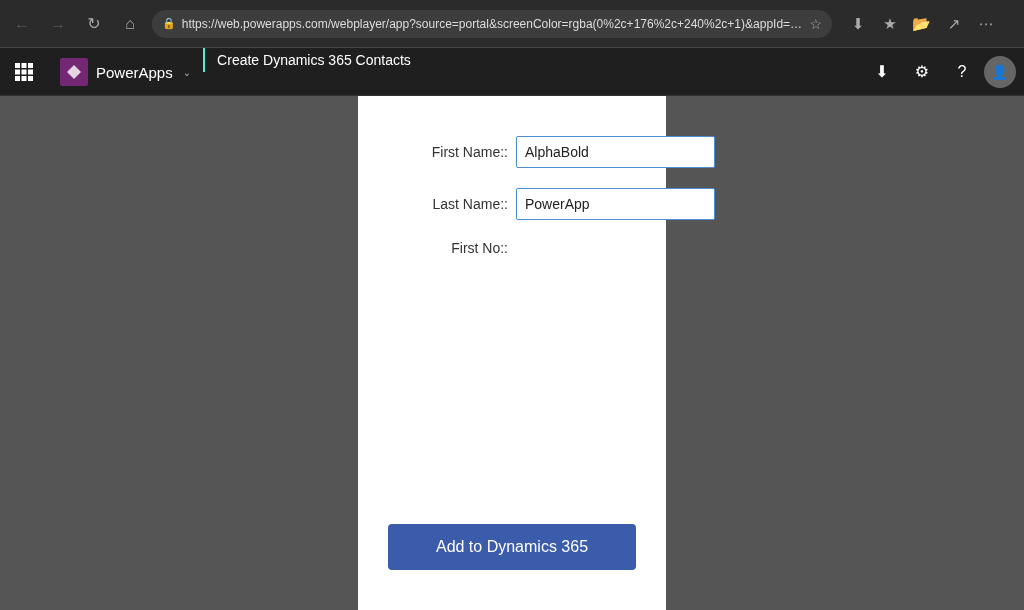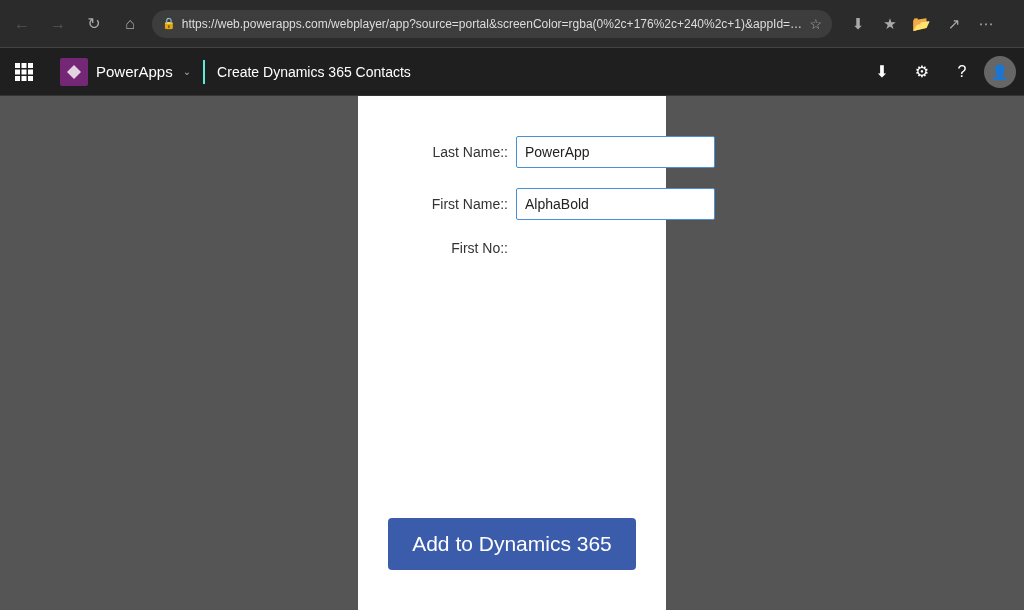--- a/index.html
+++ b/index.html
@@ -68,21 +68,20 @@
       align-items: center;
       justify-content: center;
       border-radius: 4px;
     }
 
     
     .app-header {
       background: #1f1f1f;
       height: 48px;
       display: flex;
-      align-items: center;
       gap: 0;
       border-bottom: 1px solid #333;
     }
     .waffle-btn {
       width: 48px;
       height: 48px;
       display: flex;
       align-items: center;
       justify-content: center;
       cursor: pointer;
@@ -207,21 +206,21 @@
     }
 
     .card-spacer { flex: 1; }
 
     .add-btn {
       background: #3b5bab;
       color: #fff;
       border: none;
       border-radius: 4px;
       padding: 14px 24px;
-      font-size: 21px;
+      font-size: 16px;
       font-weight: 500;
       cursor: pointer;
       width: 100%;
       text-align: center;
     }
   </style>
 </head>
 <body>
 
 <div class="browser-chrome">
@@ -273,30 +272,30 @@
     <button class="header-icon-btn">⚙</button>
     <button class="header-icon-btn">?</button>
     <button class="avatar-btn">👤</button>
   </div>
 </div>
 
 <div class="main-area">
   <div class="app-card">
 
     <div class="form-group">
+      <label class="form-label">First Name::</label>
+      <input class="form-input" type="text" value="AlphaBold" style="">
+    </div>
+
+    <div class="form-group">
       <label class="form-label">Last Name::</label>
       <input class="form-input" type="text" value="PowerApp" style="">
     </div>
 
     <div class="form-group">
-      <label class="form-label">First Name::</label>
-      <input class="form-input" type="text" value="AlphaBold" style="">
-    </div>
-
-    <div class="form-group">
       <label class="form-label">First No::</label>
     </div>
 
     <div class="card-spacer"></div>
 
     <button class="add-btn">Add to Dynamics 365</button>
 
   </div>
 </div>
 

